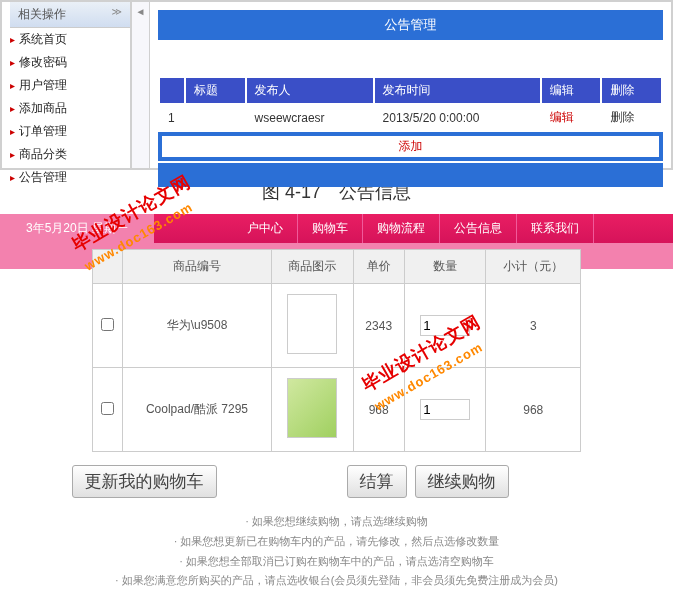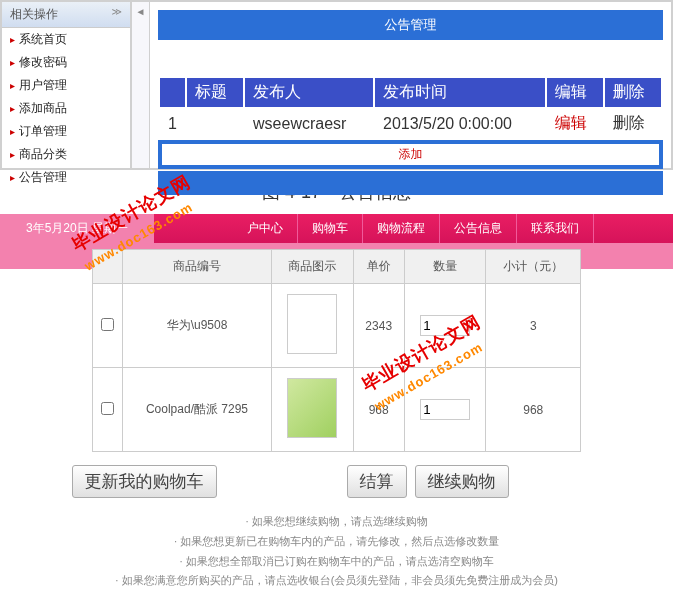--- a/index.html
+++ b/index.html
@@ -1,31 +1,31 @@
 <!DOCTYPE html>
 <html><head>
   <meta charset="utf-8">
   <style>
     * { margin: 0; padding: 0; box-sizing: border-box; font-family: "Microsoft YaHei", Arial, sans-serif; }
     body { background: #fff; width: 673px; position: relative; }
     
     
     .top-section { display: flex; border: 2px solid #d0d0d0; height: 170px; position: relative; }
     .sidebar { width: 130px; border-right: 2px solid #d0d0d0; background: #fff; }
-    .sidebar-header { background: linear-gradient(#eaf0f7, #d0ddf0); padding: 4px 8px; font-size: 12px; color: #555; display: flex; justify-content: space-between; border-bottom: 1px solid #ccc; }
+    .sidebar-header { background: linear-gradient(#eaf0f7, #d0ddf0); padding: 4px 8px; font-size: 12px; color: #555; display: flex; justify-content: space-between; border-bottom: 1px solid #ccc; margin-left: 8px; }
     .sidebar-header .expand { font-size: 10px; color: #888; }
     .sidebar-list { padding: 0; list-style: none; }
     .sidebar-item { font-size: 12px; color: #222; padding: 3px 8px; cursor: pointer; display: flex; align-items: center; }
     .sidebar-item .bullet { color: #c00; margin-right: 4px; font-size: 10px; }
     .vertical-divider { width: 18px; background: #f7f7fb; border-right: 1px solid #d0d0d0; display: flex; align-items: flex-start; justify-content: center; padding-top: 4px; }
     .vertical-divider .arrow { color: #888; font-size: 10px; }
     
     .main-panel { flex: 1; padding: 8px; background: #fff; }
     .panel-title-bar { background: #2b6fd6; color: #fff; text-align: center; padding: 6px; font-size: 13px; margin-bottom: 6px; }
-    .announce-table { width: 100%; font-size: 16px; margin-top: 36px; }
+    .announce-table { width: 100%; font-size: 12px; margin-top: 36px; }
     .announce-table th { background: #3a4fc7; color: #fff; padding: 4px 8px; text-align: left; font-weight: normal; }
     .announce-table td { background: #fff; padding: 4px 8px; text-align: left; color: #333; }
     .announce-table .edit-link { color: #c00; cursor: pointer; }
     .announce-table .delete-link { color: #333; cursor: pointer; }
     .add-row { background: #2b6fd6; color: #c00; text-align: center; padding: 4px; font-size: 12px; }
     .add-row span { background: #fff; display: block; padding: 2px; }
     .bottom-blue { background: #2b6fd6; height: 24px; margin-top: 2px; }
     
     .caption { text-align: center; font-size: 18px; color: #333; margin: 10px 0; }
     

